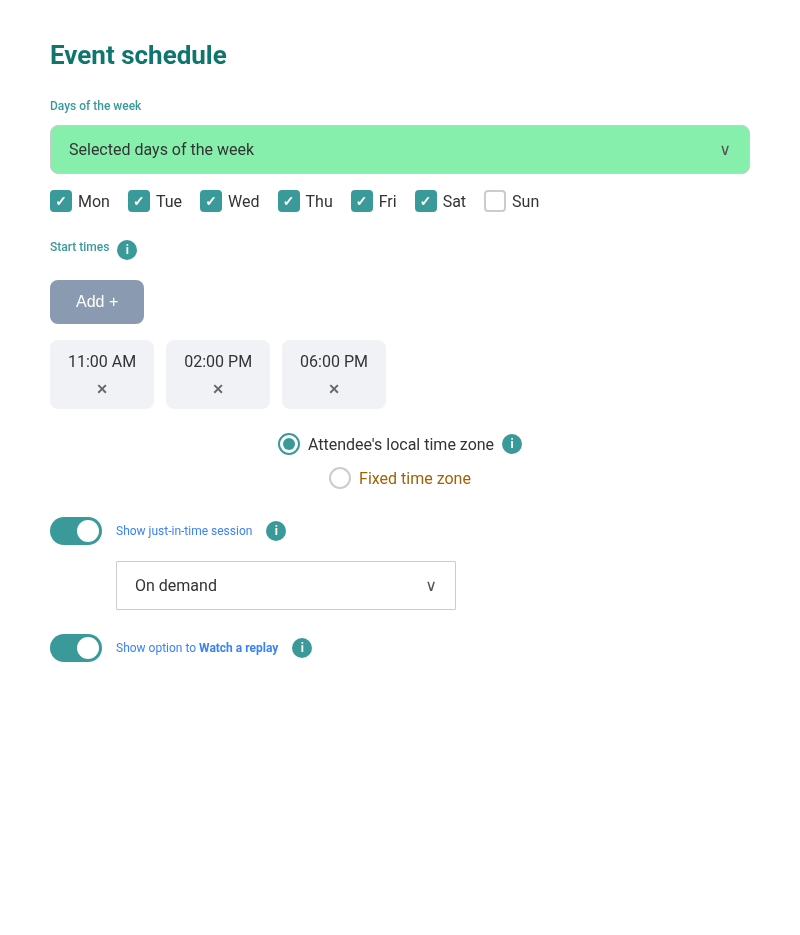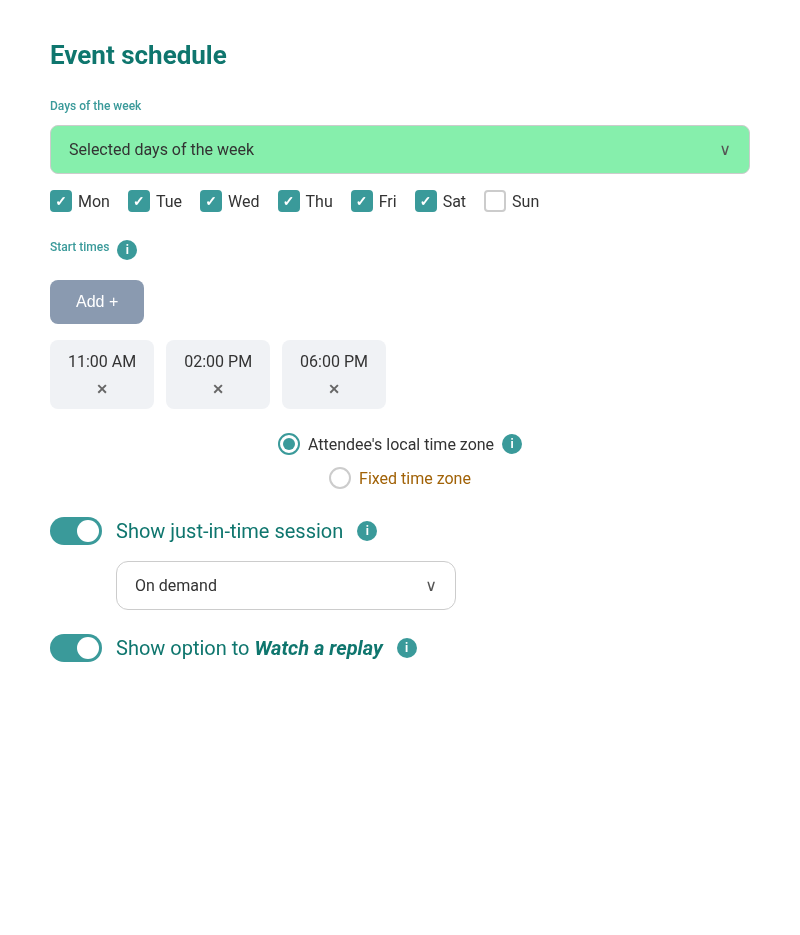--- a/index.html
+++ b/index.html
@@ -225,33 +225,32 @@
       height: 22px;
       background: #fff;
       border-radius: 50%;
       position: absolute;
       top: 3px;
       left: 27px;
       transition: left 0.2s;
     }
 
     .toggle-label {
-      font-size: 20px;
-      color: #0f766e;
+      font-size: 12px;
+      color: #3b82f6;
     }
 
     .toggle-label strong {
       font-weight: 700;
-      font-style: italic;
     }
 
     .on-demand-dropdown {
       width: 340px;
       border: 1.5px solid #ccc;
-      border-radius: 12px;
+      border-radius: 1px;
       padding: 14px 18px;
       font-size: 16px;
       color: #333;
       display: flex;
       align-items: center;
       justify-content: space-between;
       cursor: pointer;
       background: #fff;
       margin-left: 66px;
       margin-bottom: 24px;

